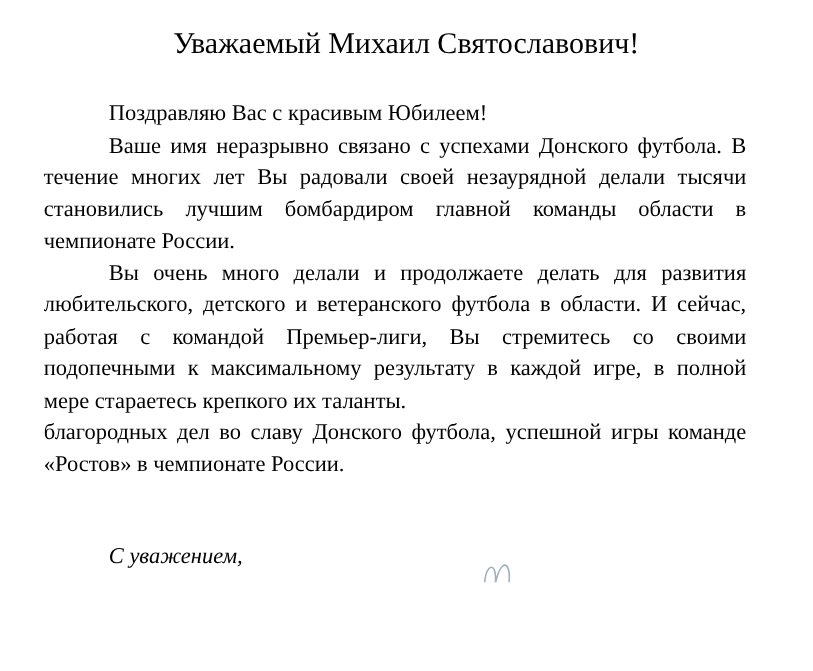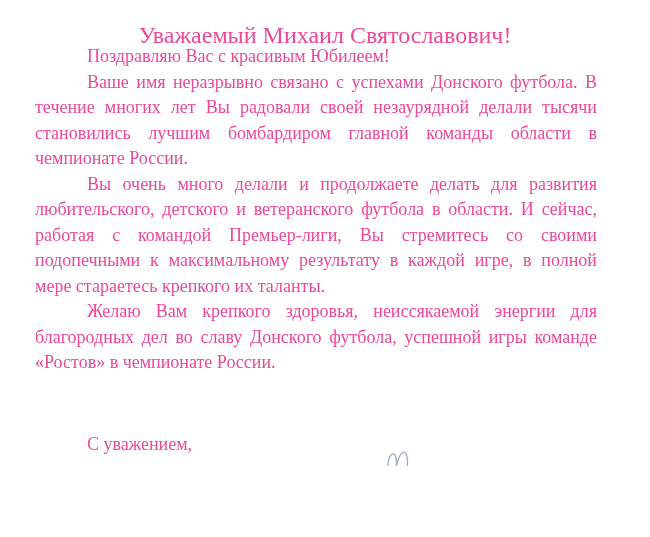--- a/index.html
+++ b/index.html
@@ -2,58 +2,59 @@
 <html lang="ru"><head>
 <meta charset="utf-8">
 <style>
   html, body { margin: 0; padding: 0; background: #ffffff; }
   .page {
     position: relative;
     width: 650px;
     height: 466px;
     background: #ffffff;
     font-family: "Liberation Serif", "DejaVu Serif", serif;
-    color: #ec4899;
+    color: #000000;
     overflow: hidden;
   }
   .title {
     position: absolute;
     top: 20px;
     left: 0;
     right: 0;
     margin: 0;
     text-align: center;
     font-size: 24px;
     font-weight: 400;
     line-height: 30px;
   }
   .body-block {
     position: absolute;
     left: 35px;
-    top: 44px;
+    top: 78px;
     width: 562px;
   }
   .line {
     font-size: 18px;
     line-height: 25.5px;
     text-align: justify;
     text-align-last: justify;
     white-space: nowrap;
   }
   .line.left {
     text-align: left;
     text-align-last: left;
   }
   .line.indent { text-indent: 52px; }
   .closing {
     position: absolute;
     left: 87px;
     top: 432px;
     font-size: 18px;
     line-height: 25.5px;
+    font-style: italic;
   }
   .role {
     position: absolute;
     left: 87px;
     top: 473px;
     font-size: 18px;
     line-height: 25.5px;
   }
   .name {
     position: absolute;
@@ -90,21 +91,20 @@
     <div class="line">течение многих лет Вы радовали своей незаурядной делали тысячи</div>
     <div class="line">становились лучшим бомбардиром главной команды области в</div>
     <div class="line left">чемпионате России.</div>
 
     <div class="line indent">Вы очень много делали и продолжаете делать для развития</div>
     <div class="line">любительского, детского и ветеранского футбола в области. И сейчас,</div>
     <div class="line">работая с командой Премьер-лиги, Вы стремитесь со своими</div>
     <div class="line">подопечными к максимальному результату в каждой игре, в полной</div>
     <div class="line left">мере стараетесь крепкого их таланты.</div>
 
-    <div class="line indent">Желаю Вам крепкого здоровья, неиссякаемой энергии для</div>
     <div class="line">благородных дел во славу Донского футбола, успешной игры команде</div>
     <div class="line left">«Ростов» в чемпионате России.</div>
   </div>
 
   <div class="closing">С уважением,</div>
 
 
   <svg class="signature" viewBox="0 0 96 54" xmlns="http://www.w3.org/2000/svg" aria-hidden="true">
     <ellipse cx="27" cy="33" rx="19" ry="10.5" transform="rotate(-5 27 33)" stroke="#9fafc4"></ellipse>
     <path d="M 21,34 C 22,29 29,28 31,32 C 32,36 26,38 23,35 C 21,33 23,31 26,32" stroke="#9fafc4"></path>

